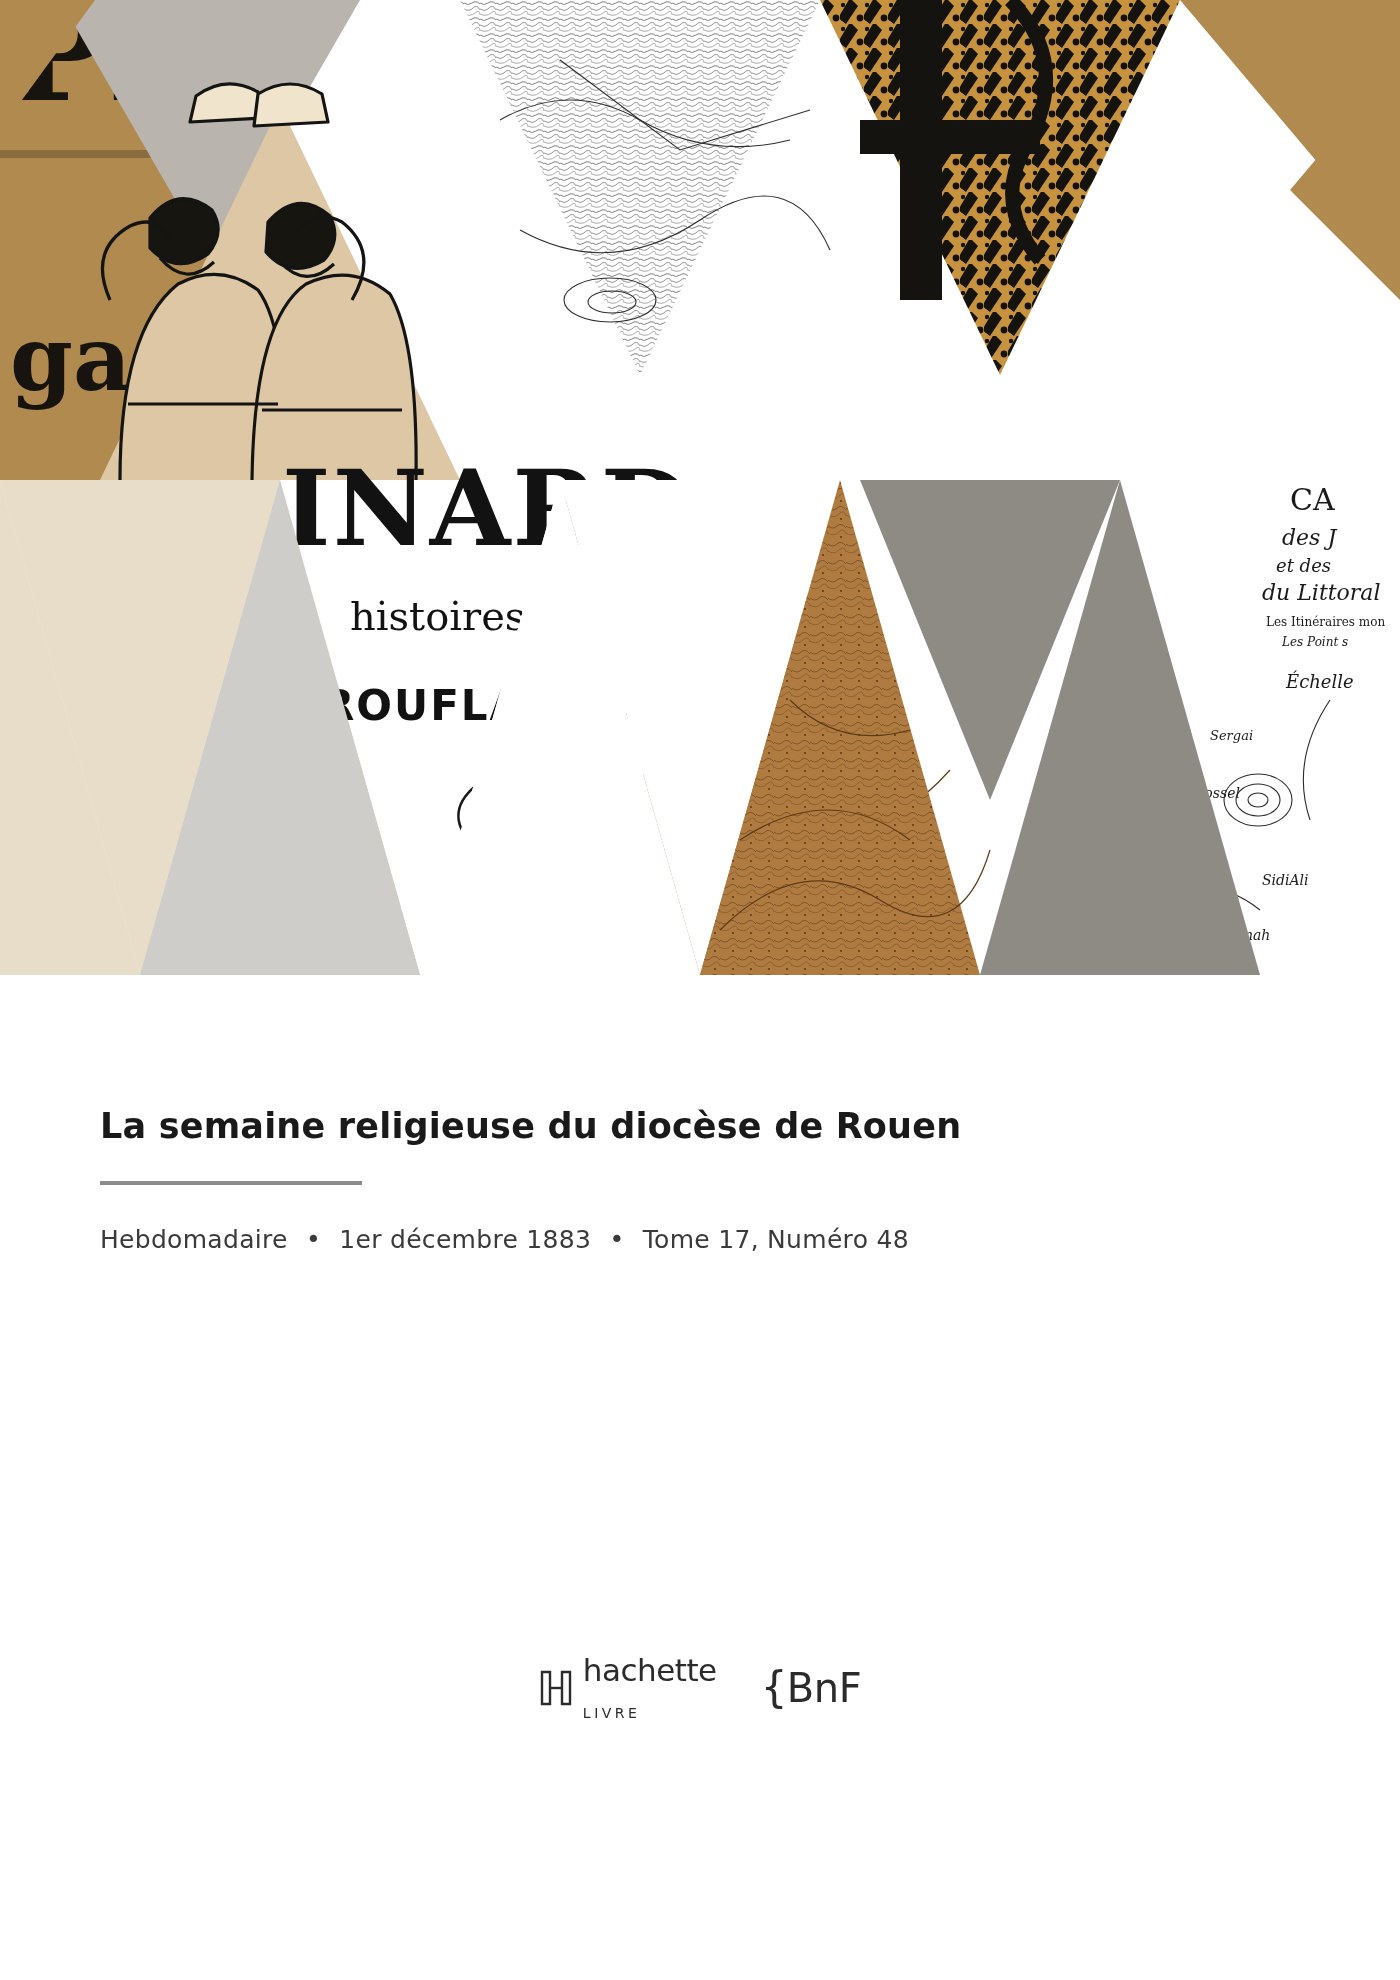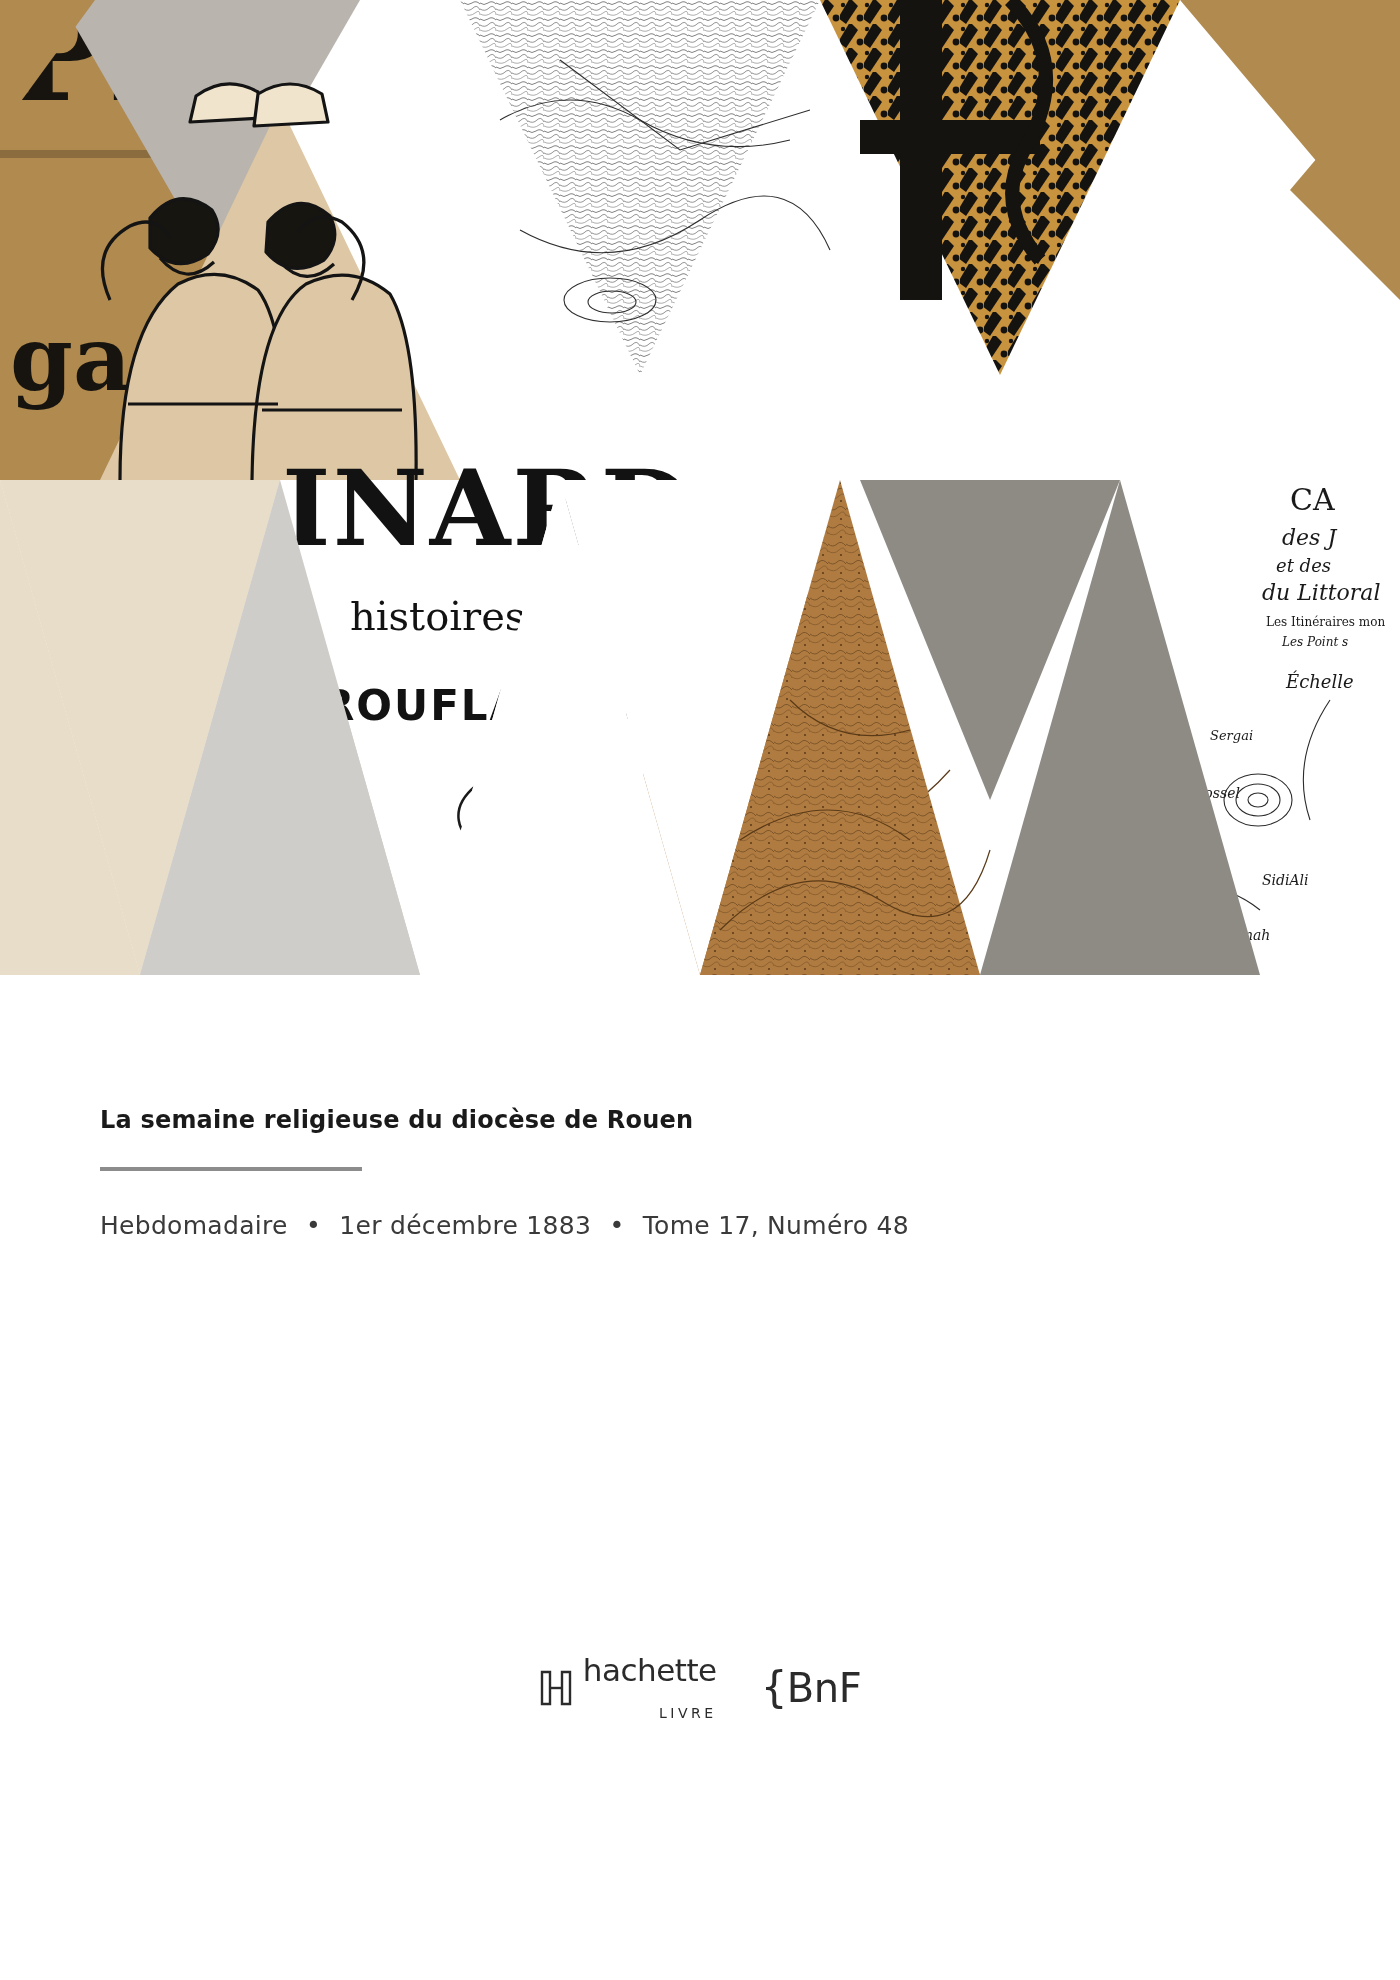--- a/index.html
+++ b/index.html
@@ -31,21 +31,21 @@
 
   
   .title-block {
     position: absolute;
     left: 100px;
     top: 1105px;
     width: 1210px;
   }
   .book-title {
     font-family: "DejaVu Sans", sans-serif;
-    font-size: 24px;
+    font-size: 35px;
     font-weight: 700;
     color: #1a1a1a;
     letter-spacing: 0.2px;
     line-height: 1.25;
   }
   .title-rule {
     margin-top: 32px;
     width: 262px;
     height: 4px;
     background: #8c8c8c;
@@ -63,21 +63,20 @@
   
   .logos {
     position: absolute;
     left: 0;
     top: 1655px;
     width: 1400px;
     display: flex;
     align-items: center;
     justify-content: center;
     gap: 44px;
-    text-align: right;
   }
   .logo-hachette {
     display: flex;
     align-items: center;
     gap: 10px;
   }
   .hachette-mark {
     width: 34px;
     height: 38px;
   }

